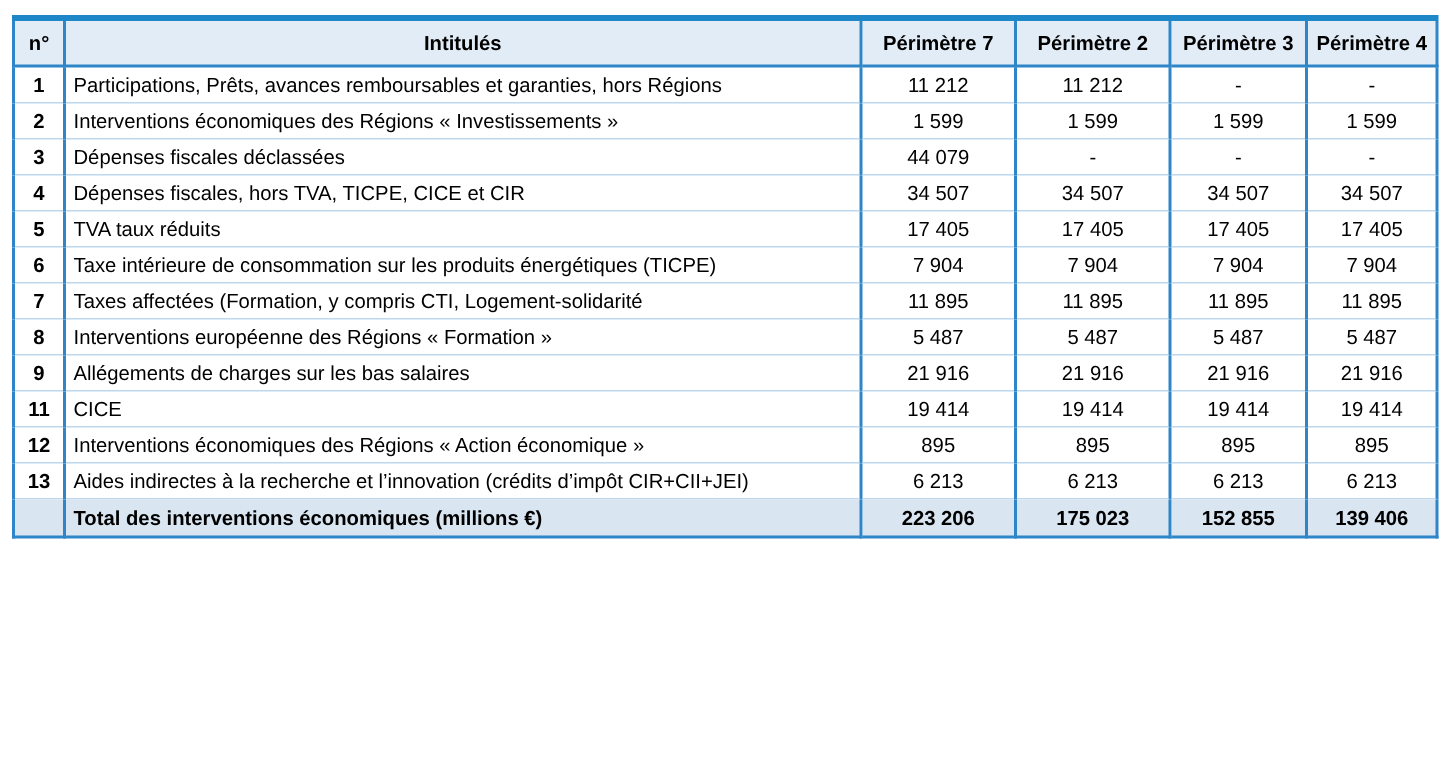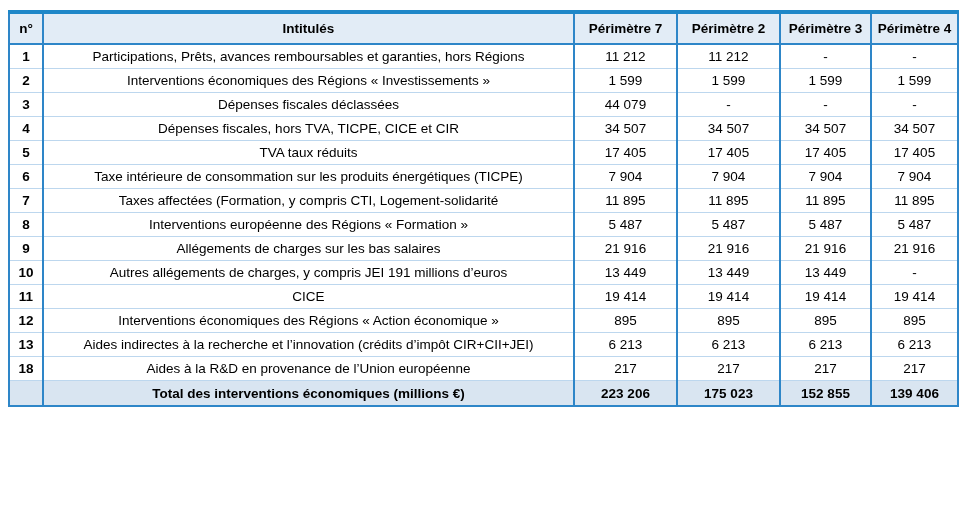--- a/index.html
+++ b/index.html
@@ -60,21 +60,21 @@
   tbody td{
     border-top:1px solid var(--h-grid);
     height:19px;
   }
   tbody tr:first-child td{border-top:none;}
   td.num{
     font-weight:bold;
     text-align:center;
   }
   td.label{
-    text-align:center;
+    text-align:left;
   }
   td.val{
     text-align:center;
   }
   tfoot td{
     background:var(--total-bg);
     font-weight:bold;
     height:20px;
     border-top:1px solid var(--h-grid);
     border-bottom:2px solid var(--v-grid);
@@ -170,28 +170,20 @@
         </tr>
         <tr>
           <td class="num">9</td>
           <td class="label">Allégements de charges sur les bas salaires</td>
           <td class="val">21 916</td>
           <td class="val">21 916</td>
           <td class="val">21 916</td>
           <td class="val">21 916</td>
         </tr>
         <tr>
-          <td class="num">10</td>
-          <td class="label">Autres allégements de charges, y compris JEI 191 millions d’euros</td>
-          <td class="val">13 449</td>
-          <td class="val">13 449</td>
-          <td class="val">13 449</td>
-          <td class="val">-</td>
-        </tr>
-        <tr>
           <td class="num">11</td>
           <td class="label">CICE</td>
           <td class="val">19 414</td>
           <td class="val">19 414</td>
           <td class="val">19 414</td>
           <td class="val">19 414</td>
         </tr>
         <tr>
           <td class="num">12</td>
           <td class="label">Interventions économiques des Régions « Action économique »</td>
@@ -200,28 +192,20 @@
           <td class="val">895</td>
           <td class="val">895</td>
         </tr>
         <tr>
           <td class="num">13</td>
           <td class="label">Aides indirectes à la recherche et l’innovation (crédits d’impôt CIR+CII+JEI)</td>
           <td class="val">6 213</td>
           <td class="val">6 213</td>
           <td class="val">6 213</td>
           <td class="val">6 213</td>
-        </tr>
-        <tr>
-          <td class="num">18</td>
-          <td class="label">Aides à la R&amp;D en provenance de l’Union européenne</td>
-          <td class="val">217</td>
-          <td class="val">217</td>
-          <td class="val">217</td>
-          <td class="val">217</td>
         </tr>
       </tbody>
     <tfoot>
         <tr>
           <td class="num"></td>
           <td class="label">Total des interventions économiques (millions €)</td>
           <td class="val">223 206</td>
           <td class="val">175 023</td>
           <td class="val">152 855</td>
           <td class="val">139 406</td>

